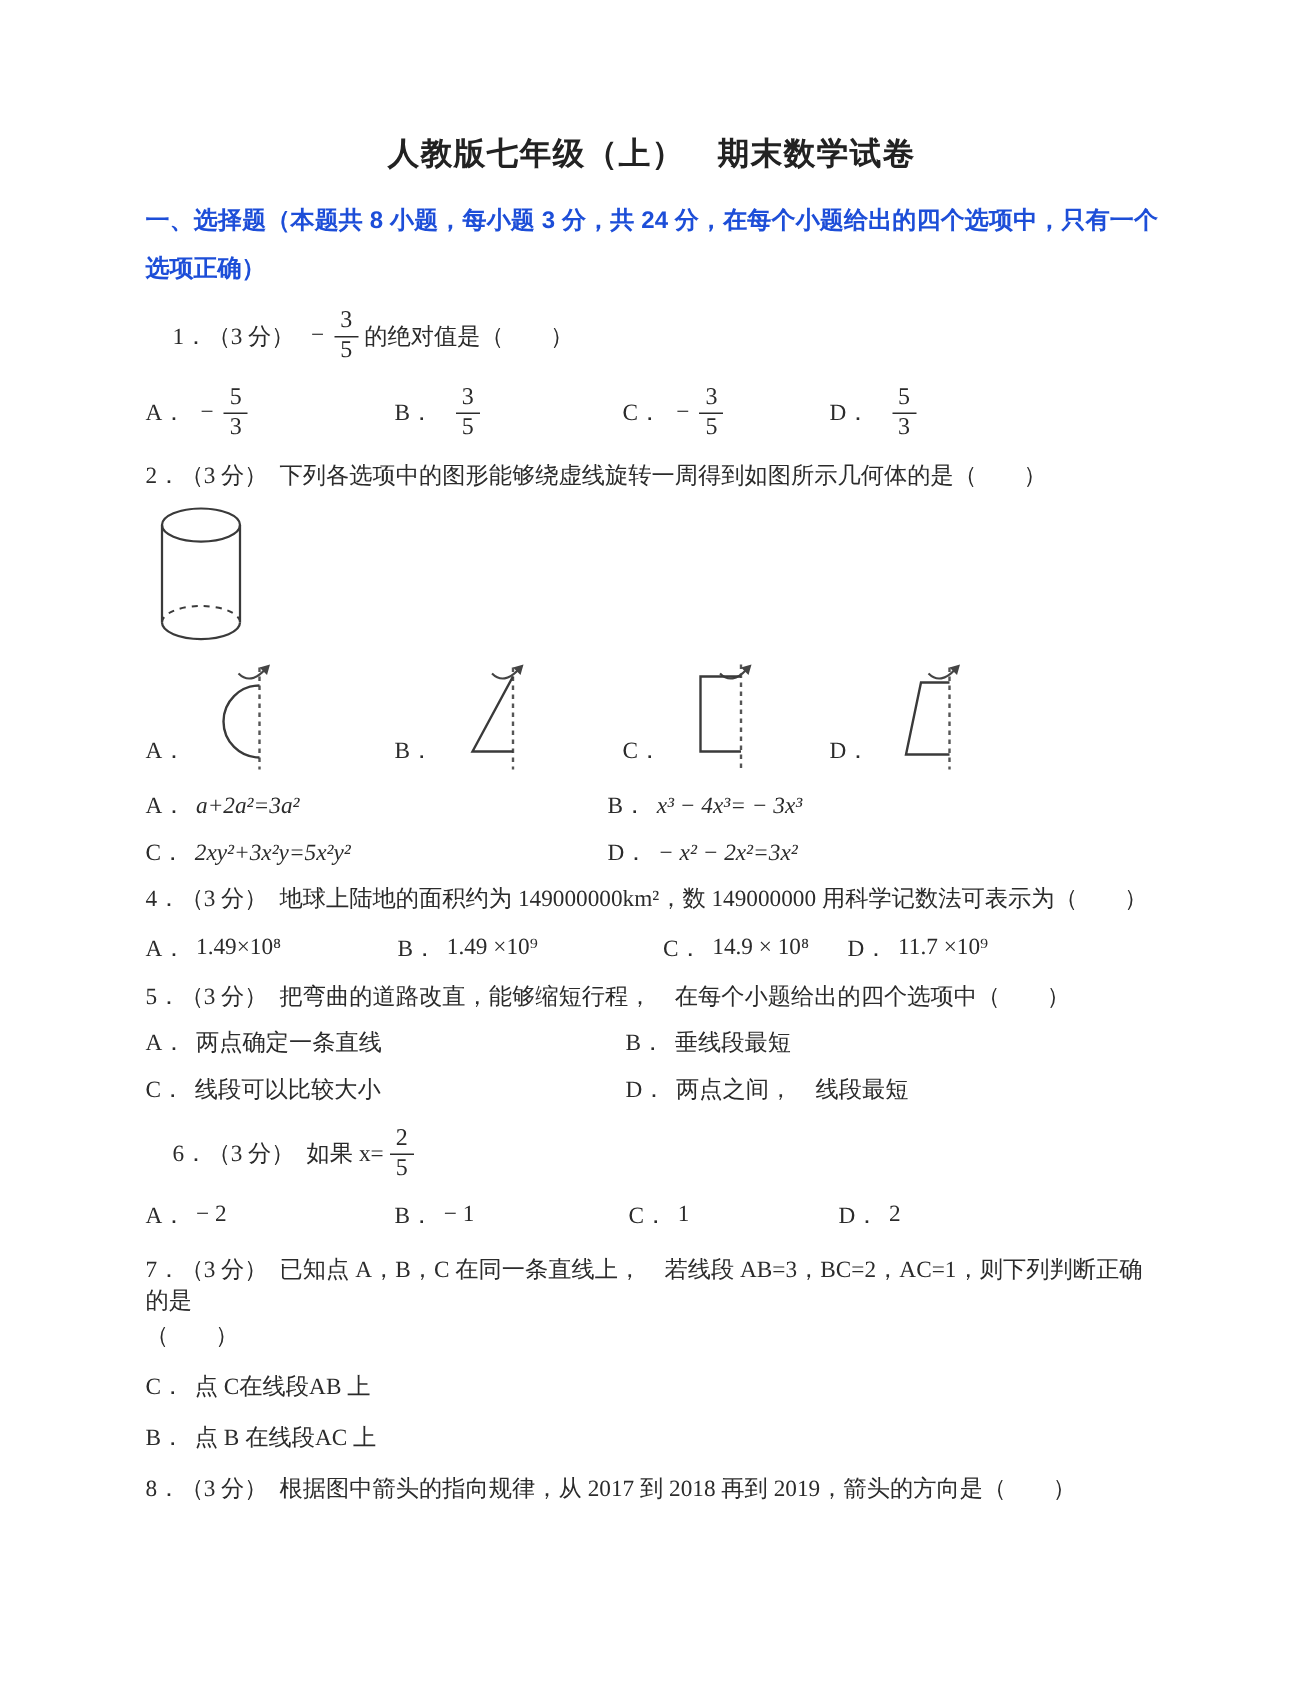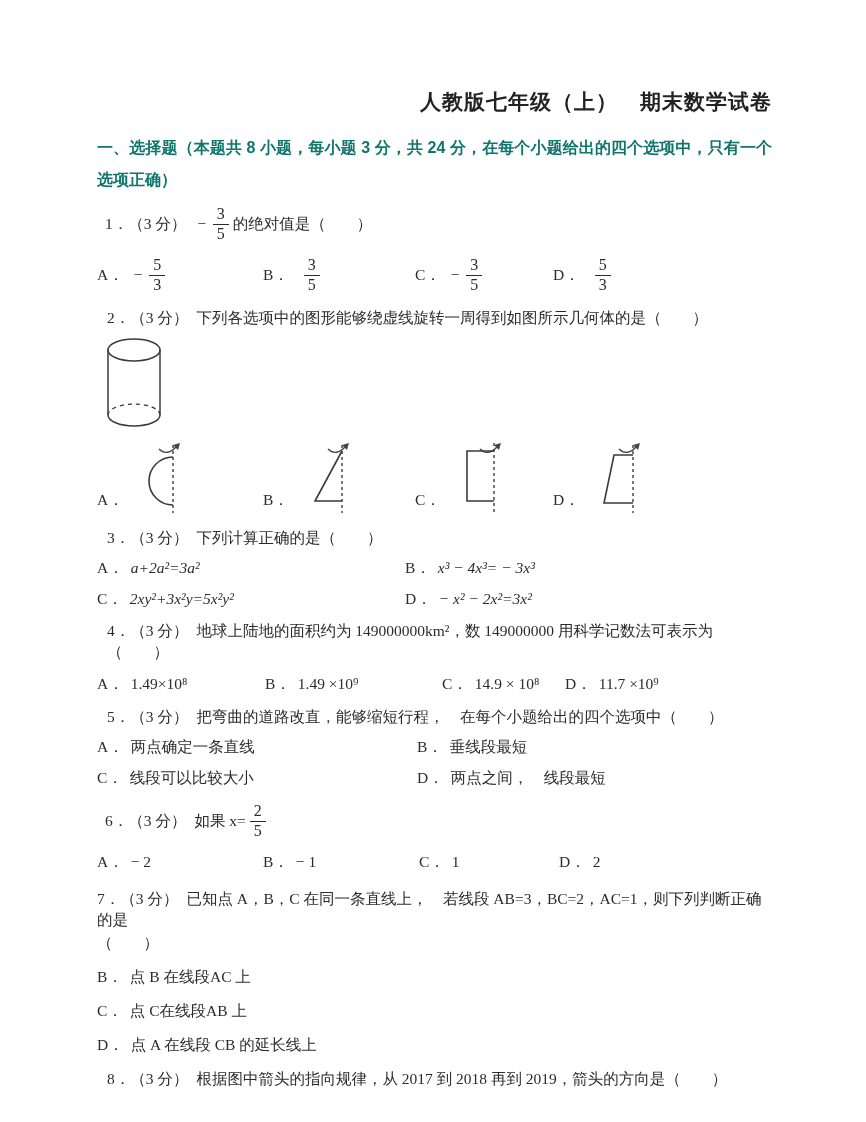--- a/index.html
+++ b/index.html
@@ -3,30 +3,30 @@
 <meta charset="utf-8">
 <style>
   html,body{margin:0;padding:0;}
   body{
     width:866px;height:1122px;background:#ffffff;color:#2b2b2b;
     font-family:"Liberation Serif","DejaVu Serif",serif;
     font-size:15.5px;overflow:hidden;
   }
   .sheet{padding:88px 94px 0 97px;width:675px;}
   .title{
-    text-align:right;font-family:"Liberation Sans","DejaVu Sans",sans-serif;
+    text-align:center;font-family:"Liberation Sans","DejaVu Sans",sans-serif;
     font-weight:700;font-size:21px;margin:0 0 16px 0;letter-spacing:1px;color:#222;
   }
   .sec-heading{
     font-family:"Liberation Sans","DejaVu Sans",sans-serif;font-weight:700;
-    font-size:16px;line-height:32px;margin:0 0 6px 0;text-align:justify;color:#0f766e;
+    font-size:16px;line-height:32px;margin:0 0 6px 0;text-align:justify;color:#1d4ed8;
   }
   .q{margin:0;}
-  .stem{line-height:21px;margin:9px 10px;white-space:pre-wrap;}
-  .stem-row{display:flex;align-items:center;margin:6px 8px;min-height:44px;flex-wrap:nowrap;}
+  .stem{line-height:21px;margin:9px 0;white-space:pre-wrap;}
+  .stem-row{display:flex;align-items:center;margin:6px 18px;min-height:44px;flex-wrap:nowrap;}
   .qlabel{margin-right:8px;white-space:pre;}
   .math{font-style:italic;font-family:"Liberation Serif","DejaVu Serif",serif;}
   .frac{
     display:inline-flex;flex-direction:column;align-items:center;vertical-align:middle;
     margin:0 4px;font-size:16px;line-height:1.15;font-family:"Liberation Serif",serif;
   }
   .frac .fn{padding:0 4px;border-bottom:1.4px solid #2b2b2b;}
   .frac .fd{padding:0 4px;}
   .sign{margin:0 2px;}
   .optrow{position:relative;height:46px;margin:2px 0 8px 0;}
@@ -154,21 +154,20 @@
             <path d="M32 12 Q40 20 50 9" fill="none" stroke="#444" stroke-width="1.4"></path>
             <path d="M53 6 l-7 2 l5 5 z" fill="#444"></path>
           </g>
           <path d="M46 18 L27 18 L17 66 L46 66" fill="none" stroke="#3a3a3a" stroke-width="1.6"></path>
         </svg>
       </span>
     </div>
   </div>
 
   <div class="q">
-    <div class="stem"><span class="qlabel">3．（3 分）</span><span>下列计算正确的是（　　）</span></div>
     <div class="grid2">
       <span class="gitem"><span class="olabel">A．</span><span class="math">a+2a²=3a²</span></span>
       <span class="gitem"><span class="olabel">B．</span><span class="math">x³ − 4x³= − 3x³</span></span>
       <span class="gitem"><span class="olabel">C．</span><span class="math">2xy²+3x²y=5x²y²</span></span>
       <span class="gitem"><span class="olabel">D．</span><span class="math">− x² − 2x²=3x²</span></span>
     </div>
   </div>
 
   <div class="q">
     <div class="stem"><span class="qlabel">4．（3 分）</span><span>地球上陆地的面积约为 149000000km²，数 149000000 用科学记数法可表示为（　　）</span></div>
@@ -227,22 +226,21 @@
       <span class="opt posD6">
           <span class="olabel">D．</span>
           <span>2</span>
         </span>
     </div>
   </div>
 
   <div class="q q7opts">
     <div class="stem" style="margin-bottom:2px;"><span class="qlabel">7．（3 分）</span><span>已知点 A，B，C 在同一条直线上，　若线段 AB=3，BC=2，AC=1，则下列判断正确的是</span></div>
     <div class="stem" style="margin-top:0;">（　　）</div>
+    <div class="stem"><span class="olabel">C．</span><span>点 C在线段AB 上</span></div>
     <div class="stem"><span class="olabel">B．</span><span>点 B 在线段AC 上</span></div>
-    <div class="stem"><span class="olabel">C．</span><span>点 C在线段AB 上</span></div>
-    <div class="stem"><span class="olabel">D．</span><span>点 A 在线段 CB 的延长线上</span></div>
   </div>
 
   <div class="q">
     <div class="stem"><span class="qlabel">8．（3 分）</span><span>根据图中箭头的指向规律，从 2017 到 2018 再到 2019，箭头的方向是（　　）</span></div>
   </div>
 
 </div>
 
 </body></html>

